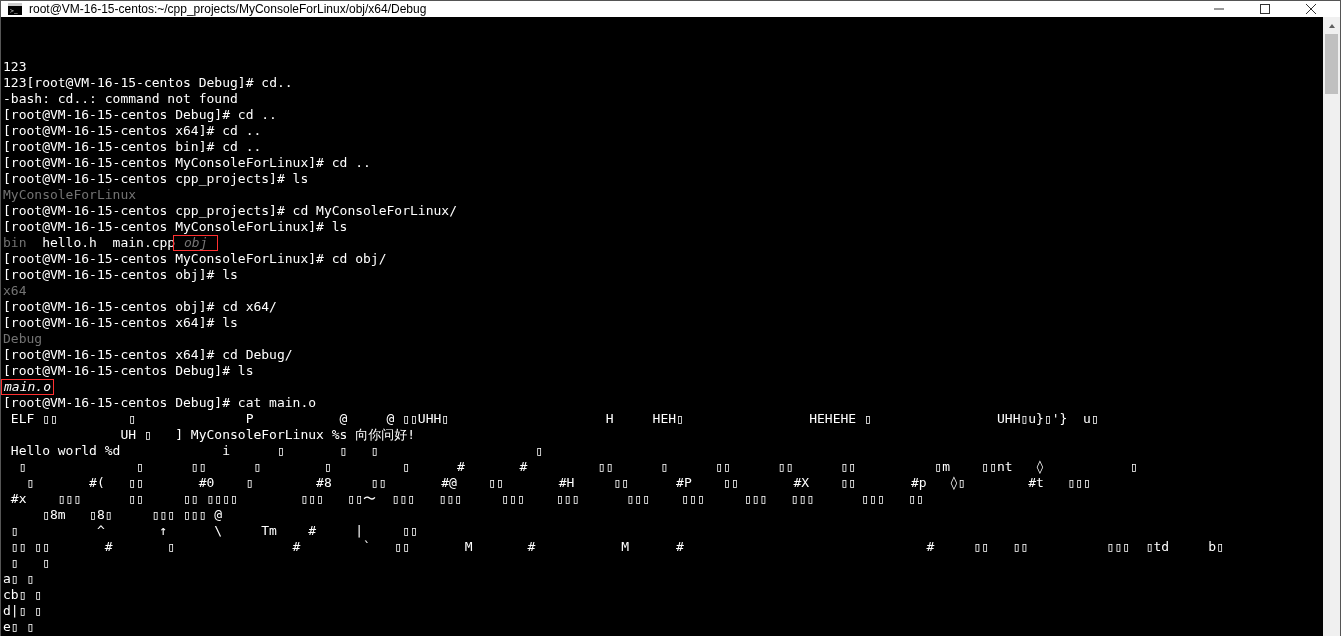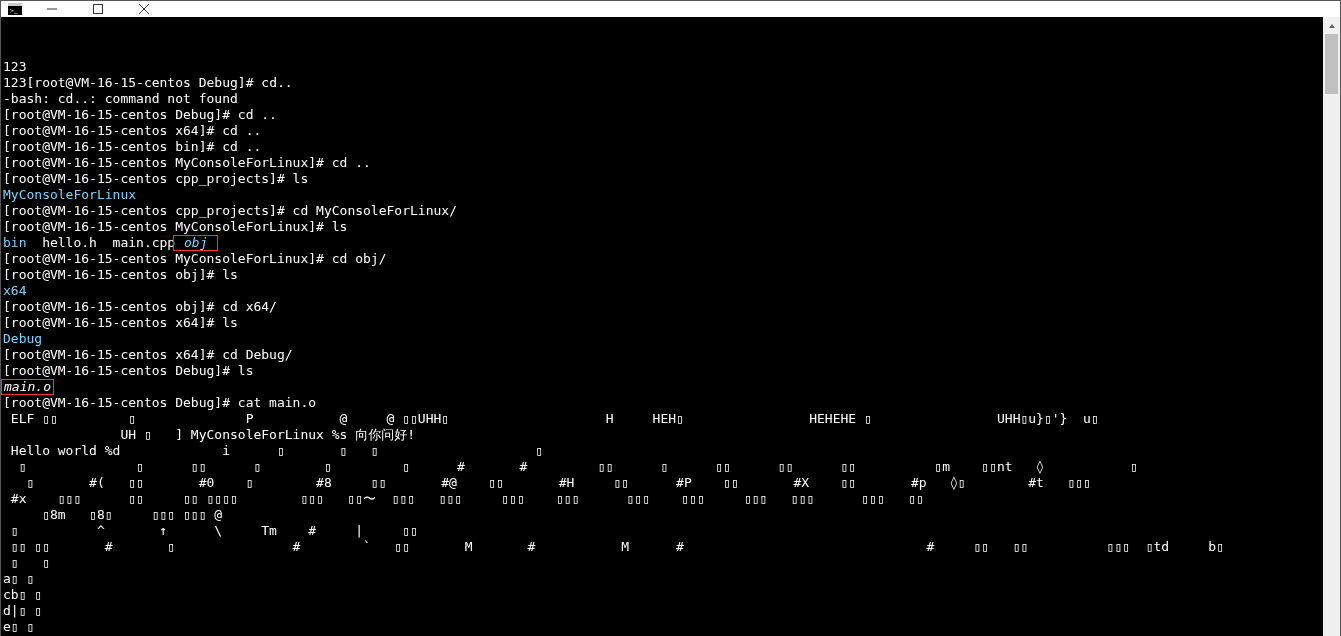--- a/index.html
+++ b/index.html
@@ -84,21 +84,21 @@
     position: relative;
   }
   .scrollbar .thumb {
     position: absolute;
     left: 2px; right: 2px;
     top: 0; height: 60px;
     background: #c0c0c0;
   }
 
   .line { display: block; min-height: 16px; }
-  .dir { color: #7dd3fc; }
+  .dir { color: #737373; }
   .box1 {
     display: inline-block;
     border: 1.5px solid #ff3030;
     padding: 0 2px;
     margin-left: -2px;
     line-height: 14px;
     font-style: italic;
   }
 </style>
 </head>
@@ -107,20 +107,21 @@
 <div class="window">
 
   <div class="titlebar">
     <span class="app-icon">
       <svg width="14" height="12" viewBox="0 0 14 12">
         <rect x="0" y="0" width="14" height="12" fill="#000"></rect>
         <rect x="0" y="0" width="14" height="3" fill="#ccc"></rect>
         <text x="2" y="10" font-size="7" fill="#fff" font-family="Consolas">&gt;_</text>
       </svg>
     </span>
+    <span class="title-text">root@VM-16-15-centos:~/cpp_projects/MyConsoleForLinux/obj/x64/Debug</span>
     <div class="win-controls">
       <div class="win-btn">
         <svg width="10" height="10">
             <line x1="0" y1="5" x2="10" y2="5" stroke-width="1"></line>
           </svg>
       </div>
       <div class="win-btn">
         <svg width="10" height="10">
             <rect x="0.5" y="0.5" width="9" height="9" fill="none" stroke-width="1"></rect>
           </svg>

